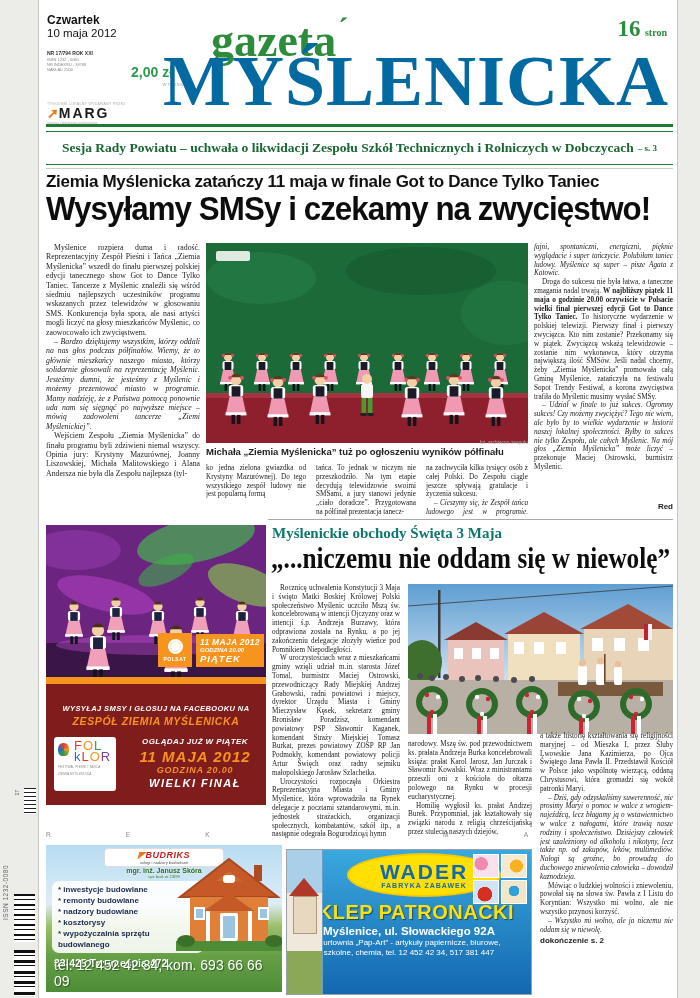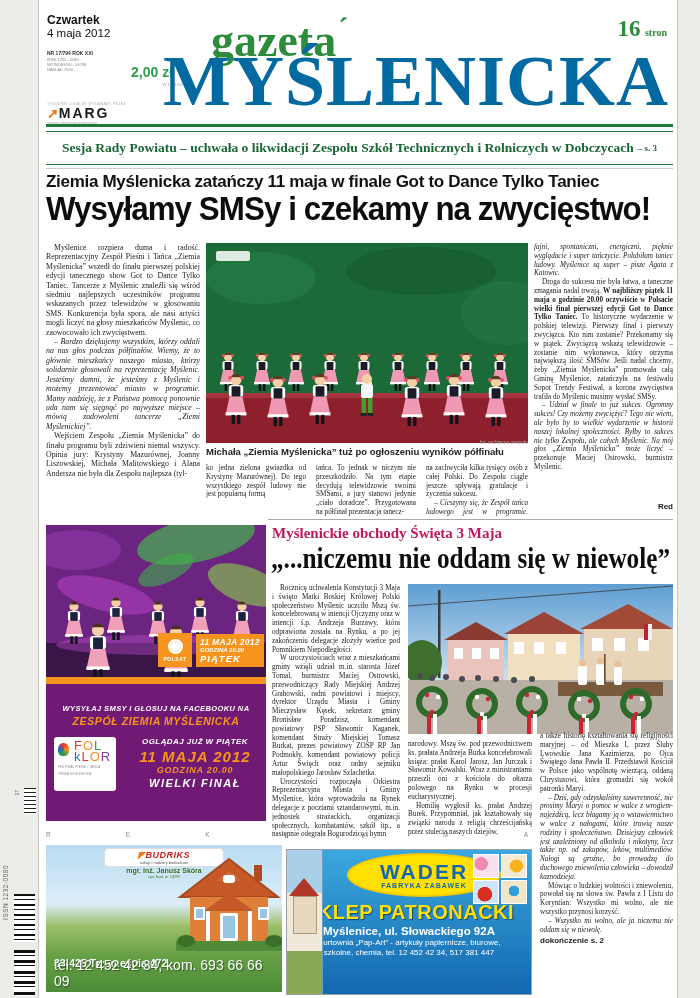--- a/index.html
+++ b/index.html
@@ -40,39 +40,39 @@
   .a1col1{left:7px;top:243px;width:154px;height:273px;overflow:hidden}
   .a1photo{left:167px;top:243px;width:322px;height:200px;overflow:hidden}
   .a1caption{left:167px;top:446px;width:322px;font-weight:bold;font-size:9.5px;color:#222}
   .a1credit{position:absolute;right:0;top:-7px;font-size:5px;font-weight:normal;color:#aaa}
   .mini{top:464px;height:53px;overflow:hidden}
   .mA{left:167px;width:100px}.mB{left:277px;width:100px}.mC{left:387px;width:102px}
   .a1colR{left:495px;top:243px;width:139px;height:269px;overflow:hidden}
   .byline{position:absolute;right:0;bottom:0;background:#fff;padding-left:6px;font-weight:bold;font-size:8px;font-family:"Liberation Sans",sans-serif}
   
   .a2{left:229px;top:519px;width:405px;height:479px;border-top:1px solid #aaa}
-  .kicker2{left:4px;top:5px;font-family:"Liberation Serif",serif;font-weight:bold;font-size:15px;color:#be185d;white-space:nowrap}
+  .kicker2{left:4px;top:5px;font-family:"Liberation Serif",serif;font-weight:bold;font-size:15px;color:#0f766e;white-space:nowrap}
   .headline2{left:3px;top:21px;font-family:"Liberation Serif",serif;font-weight:bold;font-size:30px;color:#0d0d0d;white-space:nowrap;transform:scaleX(.84);transform-origin:left top}
   .a2col1{left:4px;top:64px;width:128px;height:274px;overflow:hidden}
   .a2photo{left:140px;top:64px;width:265px;height:150px;overflow:hidden}
   .a2col2{left:140px;top:220px;width:124px;height:118px;overflow:hidden}
   .a2col3{left:272px;top:212px;width:133px;height:262px;overflow:hidden}
   .more{font-weight:bold;font-size:8px;font-family:"Liberation Sans",sans-serif;text-indent:0!important;margin-top:3px!important}
   
   .adp{left:7px;top:525px;width:220px;height:296px}
   .adp-photo{position:relative;width:220px;height:152px;overflow:hidden}
   .polsat{position:absolute;left:112px;bottom:10px;width:34px;height:34px;background:#f7941e;display:flex;flex-direction:column;align-items:center;justify-content:center}
   .polsat .sun{width:15px;height:15px;border-radius:50%;background:radial-gradient(circle,#fff 0 40%,#ffd9a0 45%,#fff 55%,#f7941e 72%);box-shadow:0 0 0 2px #fff inset}
   .polsat .pl{color:#fff;font-weight:bold;font-size:5px;letter-spacing:.5px;margin-top:2px}
   .datebox{position:absolute;left:150px;bottom:10px;width:68px;background:#f7941e;color:#fff;padding:3px 4px;box-sizing:border-box;font-weight:bold;font-style:italic}
   .datebox .d1{font-size:8.5px;letter-spacing:.3px}
   .datebox .d2{font-size:6px}
   .datebox .d3{font-size:9.5px;letter-spacing:1px}
   .adp-stripe{width:220px;height:7px;background:#f7941e}
-  .adp-blue{width:220px;height:137px;background:#701a75;color:#fff;text-align:center;padding-top:20px;box-sizing:border-box;font-style:italic}
+  .adp-blue{width:220px;height:121px;background:#7f1d1d;color:#fff;text-align:center;padding-top:20px;box-sizing:border-box;font-style:italic}
   .cta1{font-weight:bold;font-size:7.5px;letter-spacing:.4px}
   .cta2{font-weight:bold;font-size:10.5px;letter-spacing:.6px;color:#f7941e;margin-top:2px}
   .adp-bottom{display:flex;margin-top:10px;padding:0 8px;text-align:left}
   .folk{width:62px;height:54px;background:#fff;border-radius:3px;padding:3px 0 0 4px;box-sizing:border-box;font-style:normal;position:relative}
   .folk .mark{position:absolute;left:4px;top:6px;width:11px;height:13px;border-radius:45% 45% 40% 40%;background:conic-gradient(#e8392f,#f7941e,#2e9e49,#1f6fc0,#e8392f)}
   .folk .row{margin-left:16px;font-weight:normal;font-size:13px;line-height:11px;letter-spacing:1px}
   .folk .s1{font-size:3px;color:#888;margin-top:3px;letter-spacing:.2px}
   .cF{color:#e8392f}.cO{color:#f7941e}.cL{color:#2e9e49}.ck{color:#1f6fc0}.cL2{color:#e8392f}.cO2{color:#f7941e}.cR{color:#7a3fa0}
   .adp-watch{flex:1;padding-left:16px;text-align:center}
   .watch1{font-weight:bold;font-size:8px;letter-spacing:.4px}
@@ -124,21 +124,21 @@
 
 <div class="abs edge-code"></div>
 <div class="abs edge-code-num">17</div>
 <div class="abs edge-issn">ISSN 1232-0080</div>
 <div class="abs edge-bar1"></div>
 <div class="abs edge-bar2"></div>
 
 <div class="page">
 
   <div class="abs m-day">Czwartek</div>
-  <div class="abs m-date">4 maja 2012</div>
+  <div class="abs m-date">10 maja 2012</div>
   <div class="abs m-small">
     <div class="iss">NR 17/794 ROK XXI</div>
     <div>ISSN 1232 - 0080</div>
     <div>NR INDEKSU - 34768</div>
     <div>NAKŁAD 2500</div>
   </div>
   <div class="abs m-price">2,00 zł</div>
   <div class="abs m-price-note">W TYM 5% VAT</div>
   <div class="abs m-pub">
     <div class="note">TYGODNIK LOKALNY WYDAWANY PRZEZ</div>
@@ -455,20 +455,27 @@
       <span>A</span>
   </div>
 
   <div class="abs adb">
     <div class="adb-logo">
       <div class="b1"><span class="arr2">◤</span><span>BUDRIKS</span></div>
       <div class="b2">usługi i nadzory budowlane</div>
     </div>
     <div class="adb-person">mgr. inż. Janusz Skóra</div>
     <div class="adb-cert">upr. bud. nr 13/99</div>
+    <div class="adb-panel">
+      <div>inwestycje budowlane</div>
+      <div>remonty budowlane</div>
+      <div>nadzory budowlane</div>
+      <div>kosztorysy</div>
+      <div>wypożyczalnia sprzętu budowlanego</div>
+    </div>
     <div class="adb-addr">32-425 Trzemeśnia 472</div>
     <div class="adb-tel">tel. 12 452 42 34, kom. 693 66 66 09</div>
     <div class="adb-house">
       <svg width="106" height="100" viewBox="0 0 106 100">
         <polygon points="4,46 53,8 102,46" fill="#c55a28" stroke="#a84a20" stroke-width="2"></polygon>
         <rect x="78" y="14" width="8" height="16" fill="#b04a22"></rect>
         <polygon points="40,30 53,20 66,30" fill="#d2692e"></polygon>
         <rect x="47" y="24" width="12" height="8" rx="3" fill="#fff"></rect>
         <rect x="14" y="46" width="78" height="44" fill="#e08038"></rect>
         <polygon points="28,60 53,42 78,60" fill="#c55a28"></polygon>

